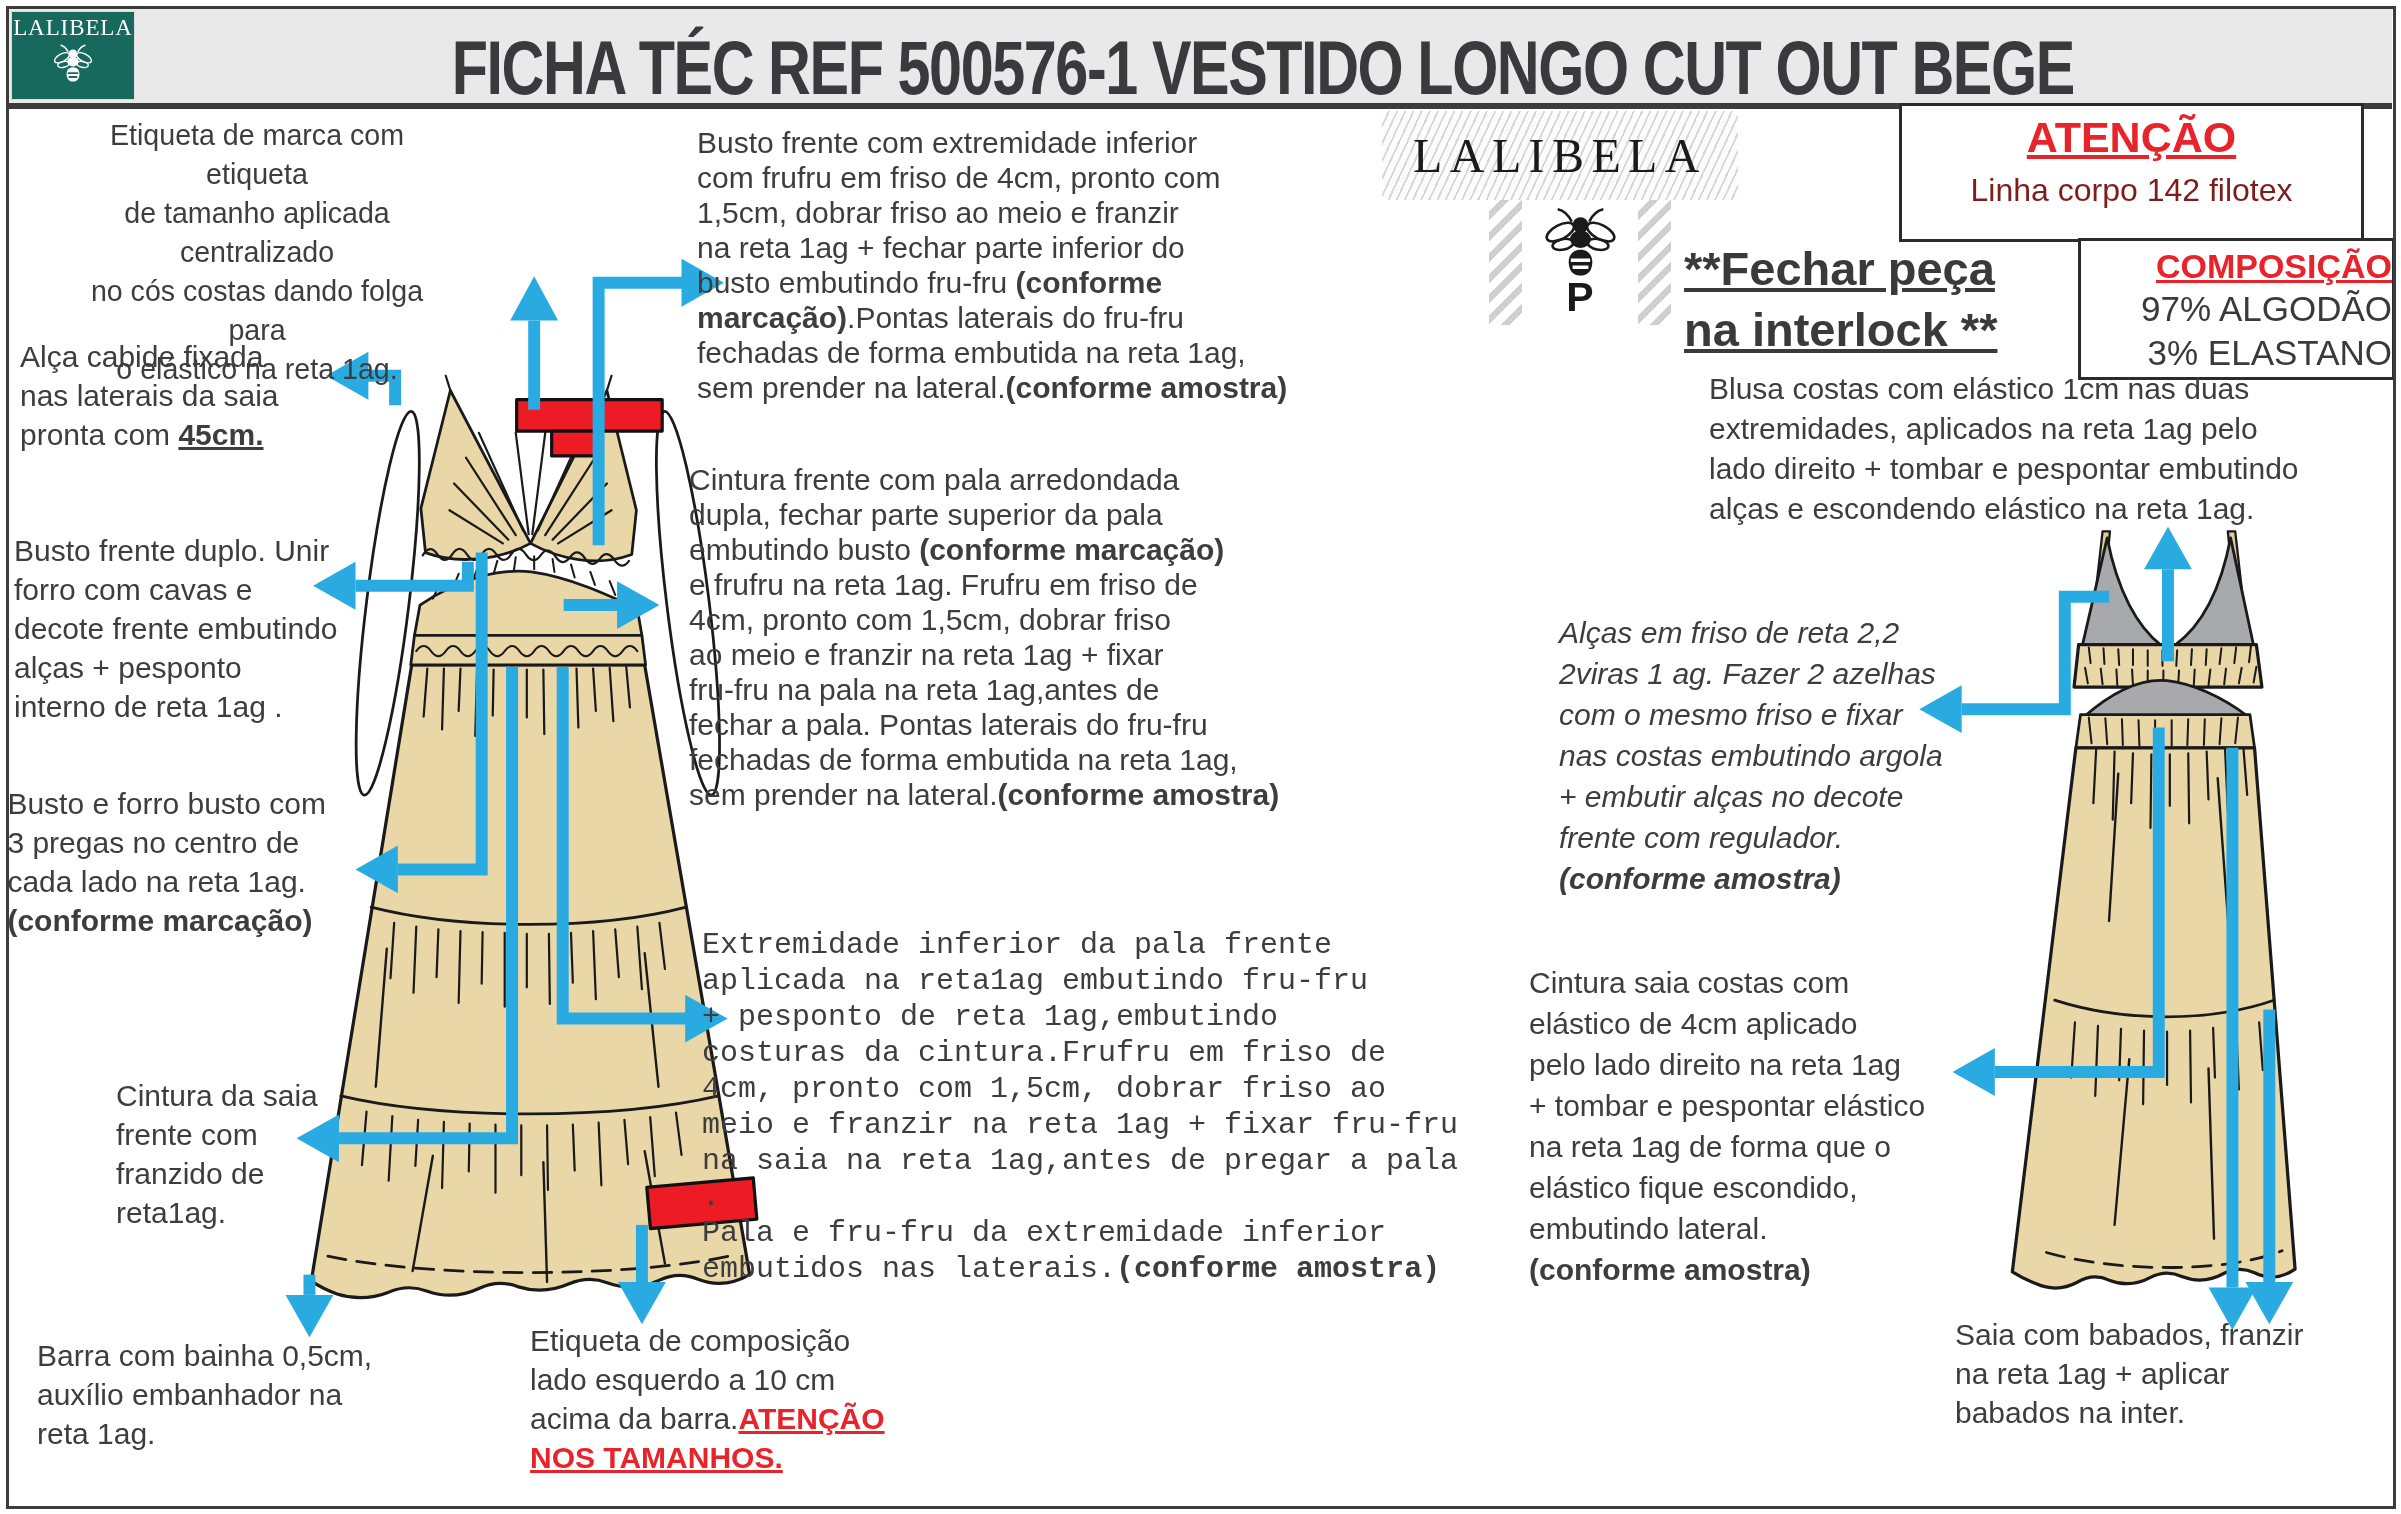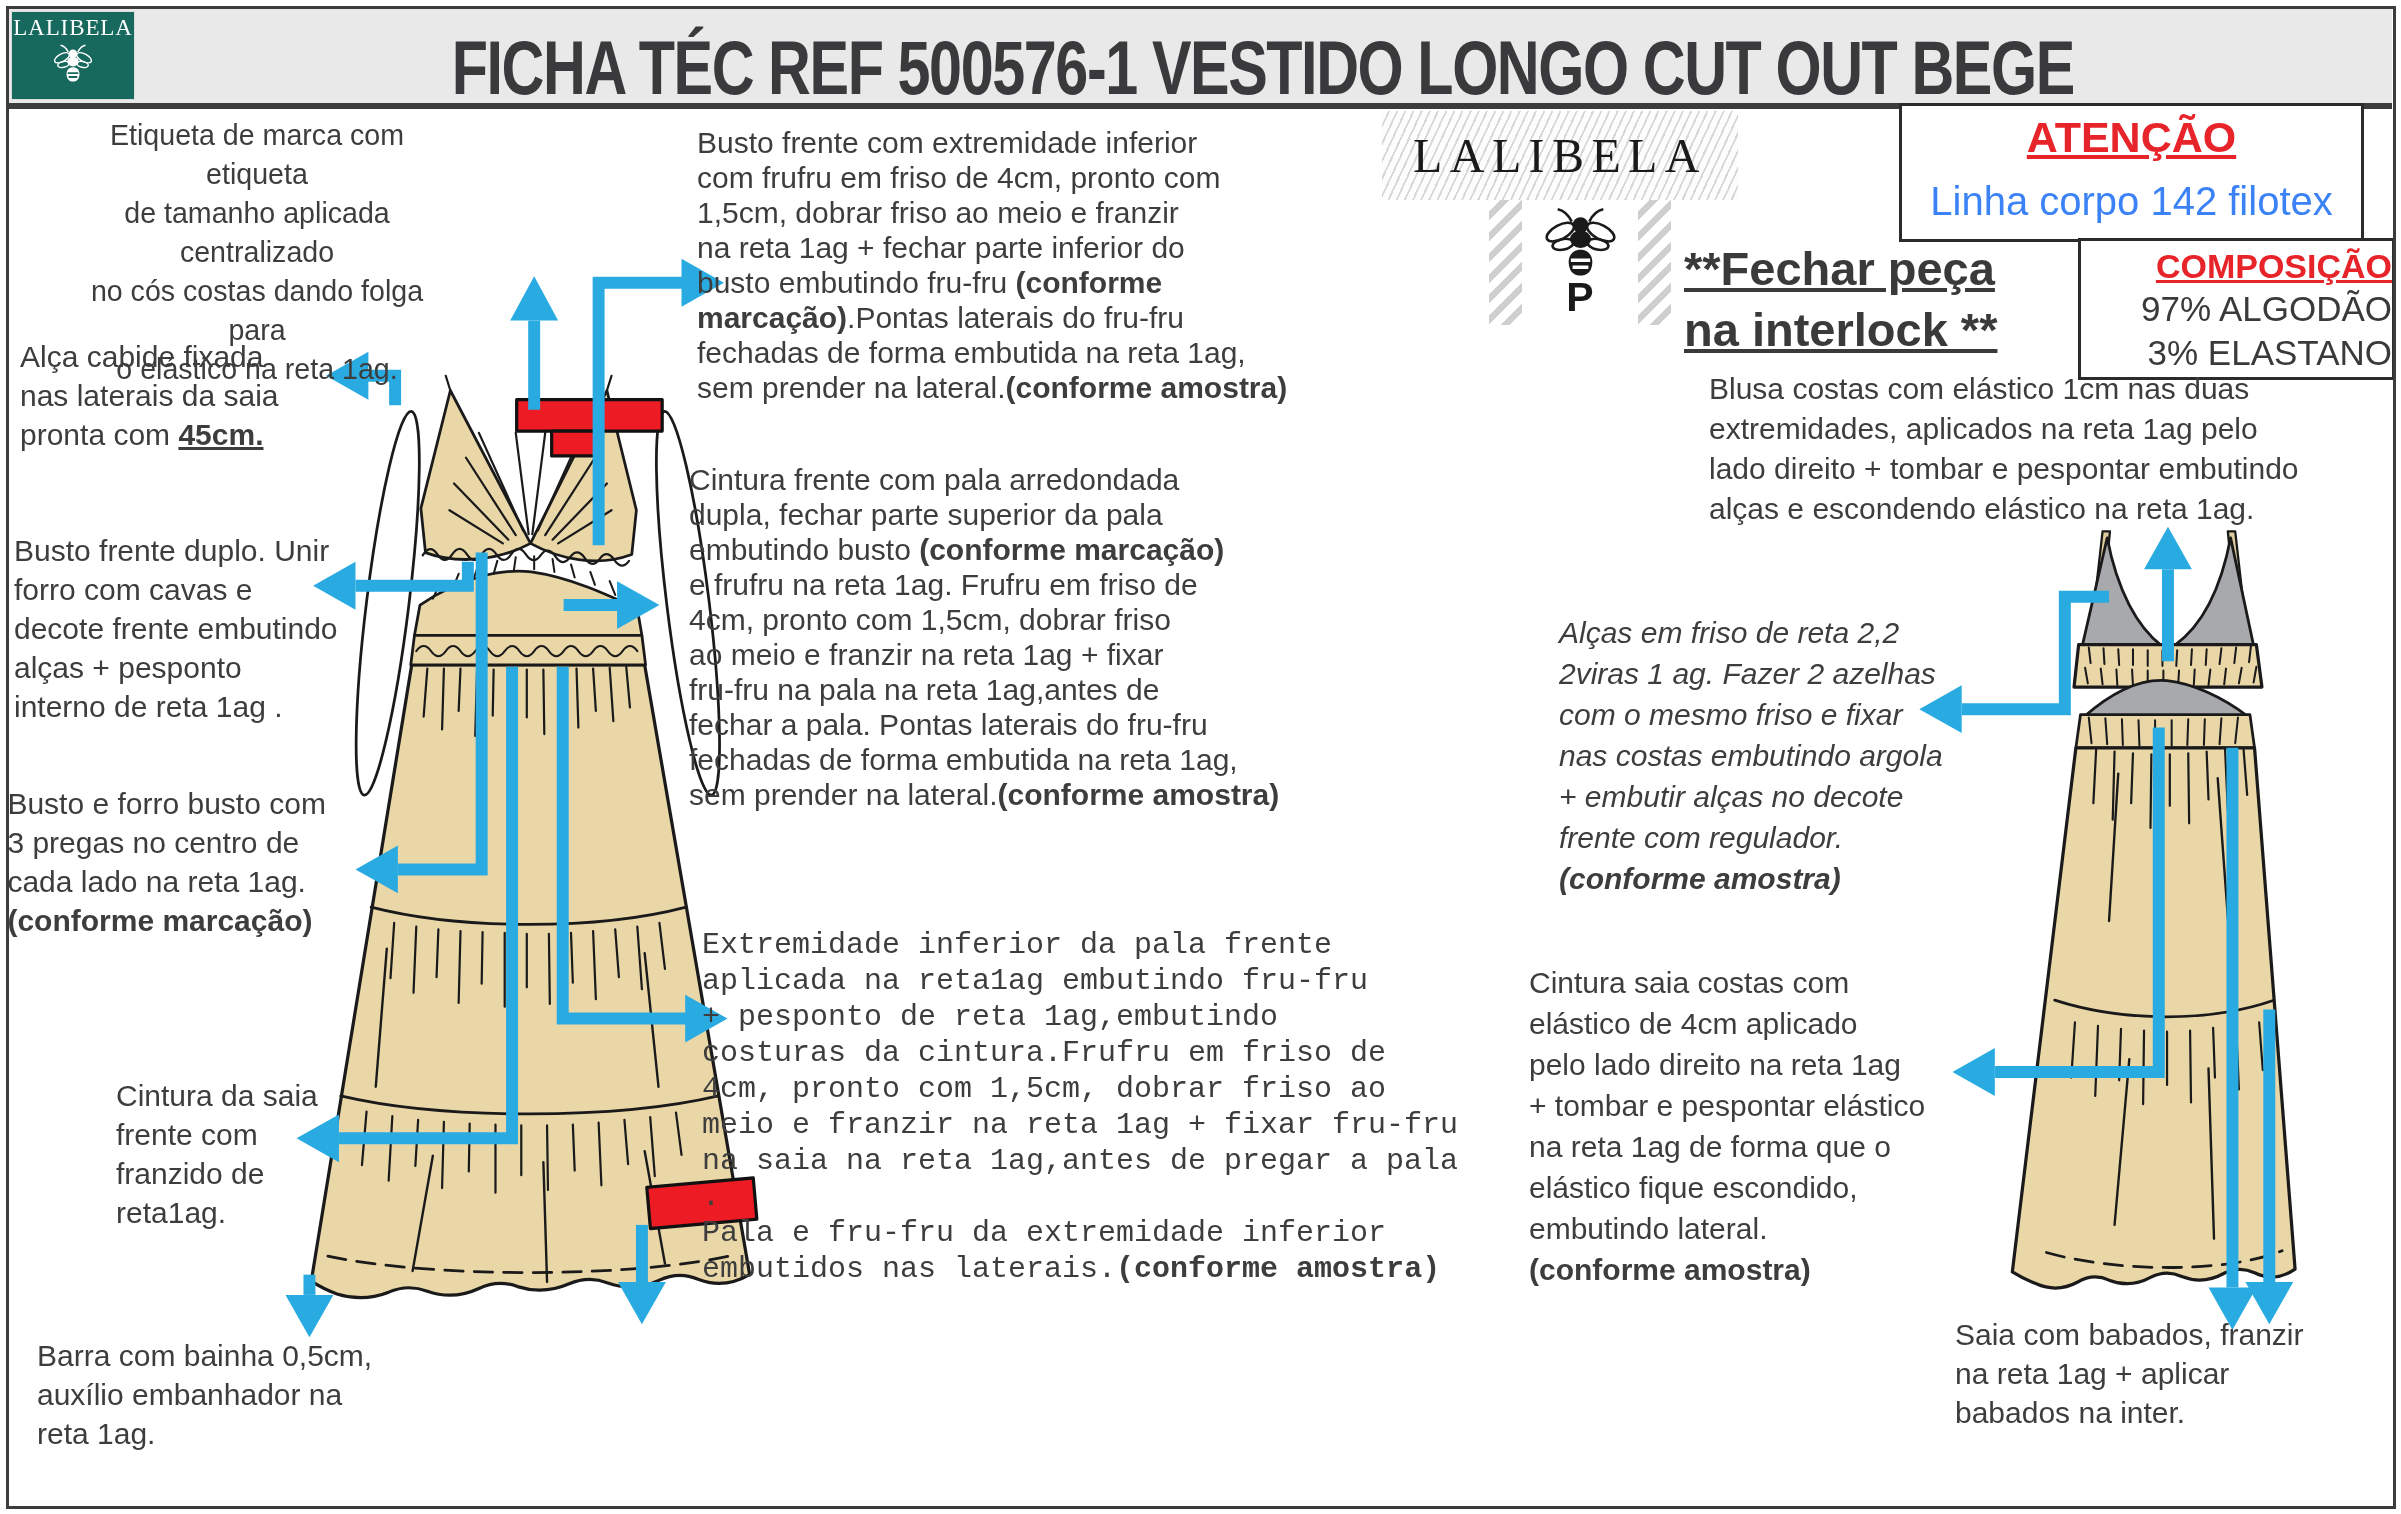--- a/index.html
+++ b/index.html
@@ -40,21 +40,21 @@
       display:flex;flex-direction:column;align-items:center;justify-content:flex-start;}
   .bee-box:before,.bee-box:after{content:"";position:absolute;top:0;bottom:0;width:33px;
       background:repeating-linear-gradient(135deg,#ffffff 0 8.3px,#cfcfcf 8.3px 14.7px);}
   .bee-box:before{left:0}.bee-box:after{right:0}
   .bee-p{font-size:41px;font-weight:bold;color:#1a1a1a;line-height:37px;margin-top:-3.7px;}
   .interlock{position:absolute;left:1684px;top:238px;width:396px;font-size:47px;font-weight:bold;
       line-height:61px;white-space:pre-line;color:#3a3a3a;z-index:2;}
   .atencao-box{position:absolute;left:1899px;top:103px;width:459px;height:133px;border:3.7px solid #2b2b2b;
       background:#fff;text-align:center;z-index:2;}
   .atencao-title{color:#e8242b;font-weight:bold;font-size:43px;text-decoration:underline;margin-top:7.4px;}
-  .atencao-line{font-size:40px;color:#3b82f6;margin-top:17px;}
+  .atencao-line{font-size:32px;color:#7f1d1d;margin-top:10px;}
   .composicao-box{position:absolute;left:2078px;top:238px;width:317px;height:142px;border:3.7px solid #2b2b2b;
       background:#fff;text-align:right;z-index:2;padding-top:3.7px;box-sizing:border-box;}
   .composicao-title{color:#e8242b;font-weight:bold;font-size:34px;text-decoration:underline;line-height:42px;}
   .composicao-line{font-size:35px;color:#3a3a3a;line-height:44px;}
 
   .artwork{position:absolute;inset:0;z-index:1;}
 </style>
 </head>
 <body>
 
@@ -206,20 +206,24 @@
 sem prender na lateral.</span><span class="b">(conforme amostra)</span></div>
   <div class="ann c3"><span>Extremidade inferior da pala frente
 aplicada na reta1ag embutindo fru-fru
 + pesponto de reta 1ag,embutindo
 costuras da cintura.Frufru em friso de
 4cm, pronto com 1,5cm, dobrar friso ao
 meio e franzir na reta 1ag +  fixar fru-fru
 na saia na reta 1ag,antes de pregar a pala .
 Pala e fru-fru da extremidade inferior
 embutidos nas laterais.</span><span class="b">(conforme amostra)</span></div>
+  <div class="ann c4"><span>Etiqueta de composição
+lado esquerdo a 10 cm
+acima da barra.</span><span class="b u r">ATENÇÃO 
+NOS TAMANHOS.</span></div>
 
   <div class="brand-banner">
     <span>LALIBELA</span>
   </div>
   <div class="bee-box">
     <svg width="101" height="79" viewBox="0 0 100 90" style="margin-top:3.7px;">
       <path d="M40,20 Q34,8 24,6 M60,20 Q66,8 76,6" stroke="#1a1a1a" stroke-width="3" fill="none"></path>
       <ellipse cx="27" cy="32" rx="17" ry="8" transform="rotate(-28 27 32)" fill="none" stroke="#1a1a1a" stroke-width="3"></ellipse>
       <ellipse cx="73" cy="32" rx="17" ry="8" transform="rotate(28 73 32)" fill="none" stroke="#1a1a1a" stroke-width="3"></ellipse>
       <ellipse cx="30" cy="46" rx="12" ry="6" transform="rotate(-12 30 46)" fill="none" stroke="#1a1a1a" stroke-width="3"></ellipse>

